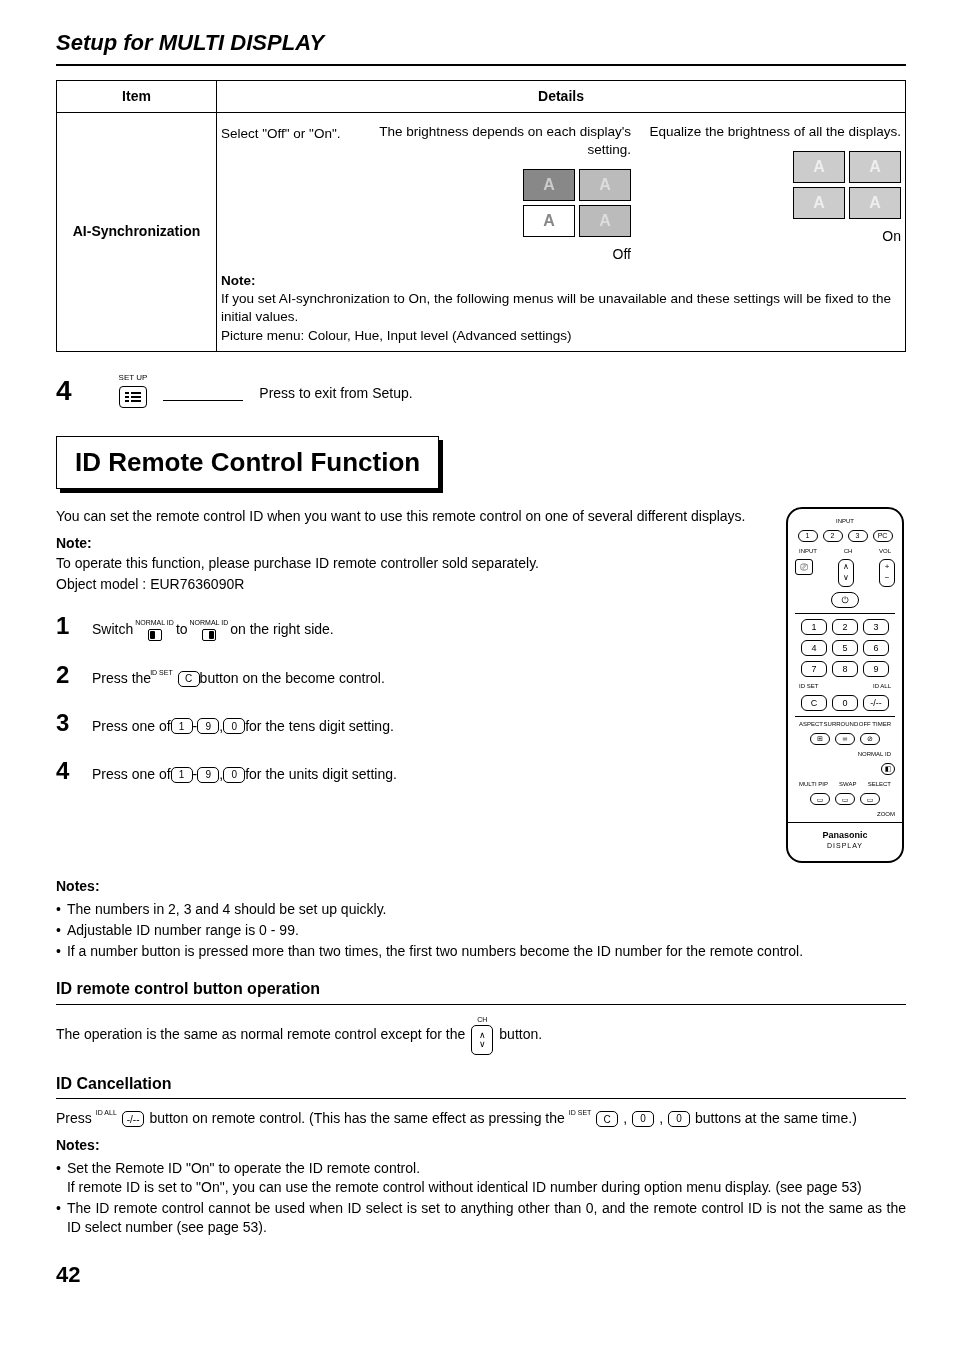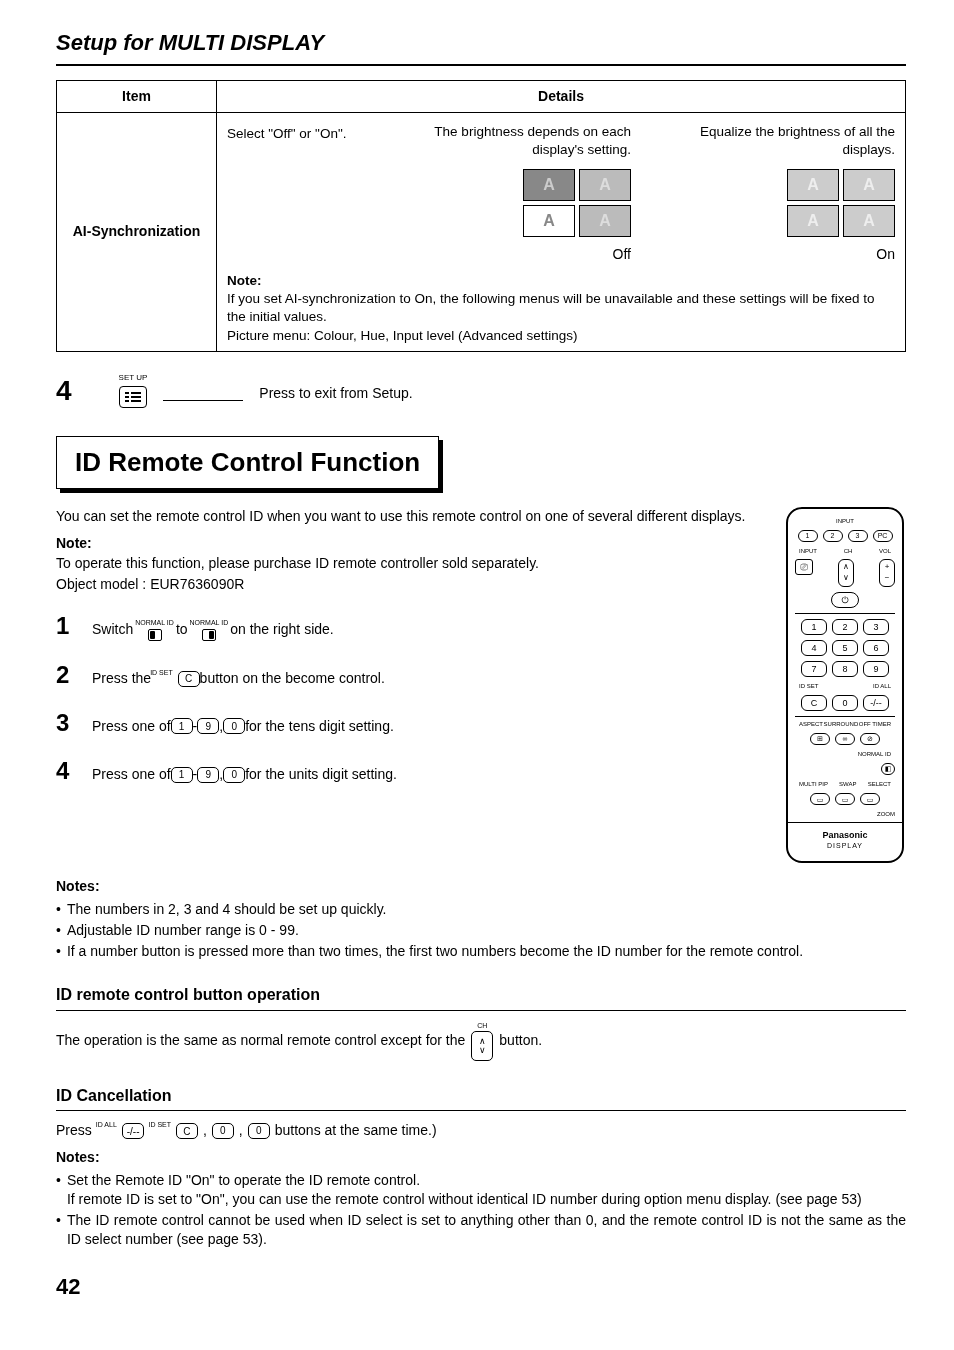--- a/index.html
+++ b/index.html
@@ -21,21 +21,21 @@
     padding-bottom: 6px;
     margin-bottom: 14px;
   }
   table.details {
     width: 100%;
     border-collapse: collapse;
     margin-bottom: 20px;
   }
   table.details th, table.details td {
     border: 1px solid #000;
-    padding: 6px 10px;
+    padding: 6px 4px;
     vertical-align: middle;
   }
   table.details th {
     text-align: center;
     font-weight: bold;
     font-size: 14px;
   }
   .item-col { width: 160px; text-align: center; font-weight: bold; }
   .brightness-row {
     display: flex;
@@ -140,21 +140,21 @@
   }
   .switch-icon .sw {
     width:14px; height:12px; border:1px solid #000; border-radius:2px; position:relative; margin-top:1px;
   }
   .switch-icon .sw::after { content:""; position:absolute; top:1px; bottom:1px; width:5px; background:#000; border-radius:1px;}
   .switch-icon.left .sw::after { left:1px; }
   .switch-icon.right .sw::after { right:1px; }
   .with-super { position:relative; }
   .super { font-size:7px; position:relative; top:-8px; left:-1px;}
   .subh {
-    font-size: 16px; font-weight: bold; margin-top: 24px;
+    font-size: 16px; font-weight: bold; margin-top: 18px;
     border-bottom: 1px solid #000; padding-bottom: 4px; margin-bottom: 10px;
   }
   .para { font-size:14px; margin: 8px 0;}
   .bullets { font-size:14px; margin-top:4px;}
   .bullets .b { display:flex; gap:6px; margin:2px 0;}
   .bullets .b .dot { flex:0 0 auto;}
   .remote-wrap {
     float: right;
     width: 120px;
     margin: 0 0 8px 12px;
@@ -438,20 +438,21 @@
   <span>button.</span>
 </div>
 
 <div class="subh">ID Cancellation</div>
 <div class="para" style="display:flex; align-items:center; gap:5px; flex-wrap:wrap;">
   <span>Press</span>
   <span class="with-super">
     <span class="super">ID ALL</span>
     <span class="minibtn">-/--</span>
   </span>
+  <span>button on remote control. (This has the same effect as pressing the</span>
   <span class="with-super">
     <span class="super">ID SET</span>
     <span class="minibtn">C</span>
   </span>
   <span>,</span>
   <span class="minibtn">0</span>
   <span>,</span>
   <span class="minibtn">0</span>
   <span>buttons at the same time.)</span>
 </div>

